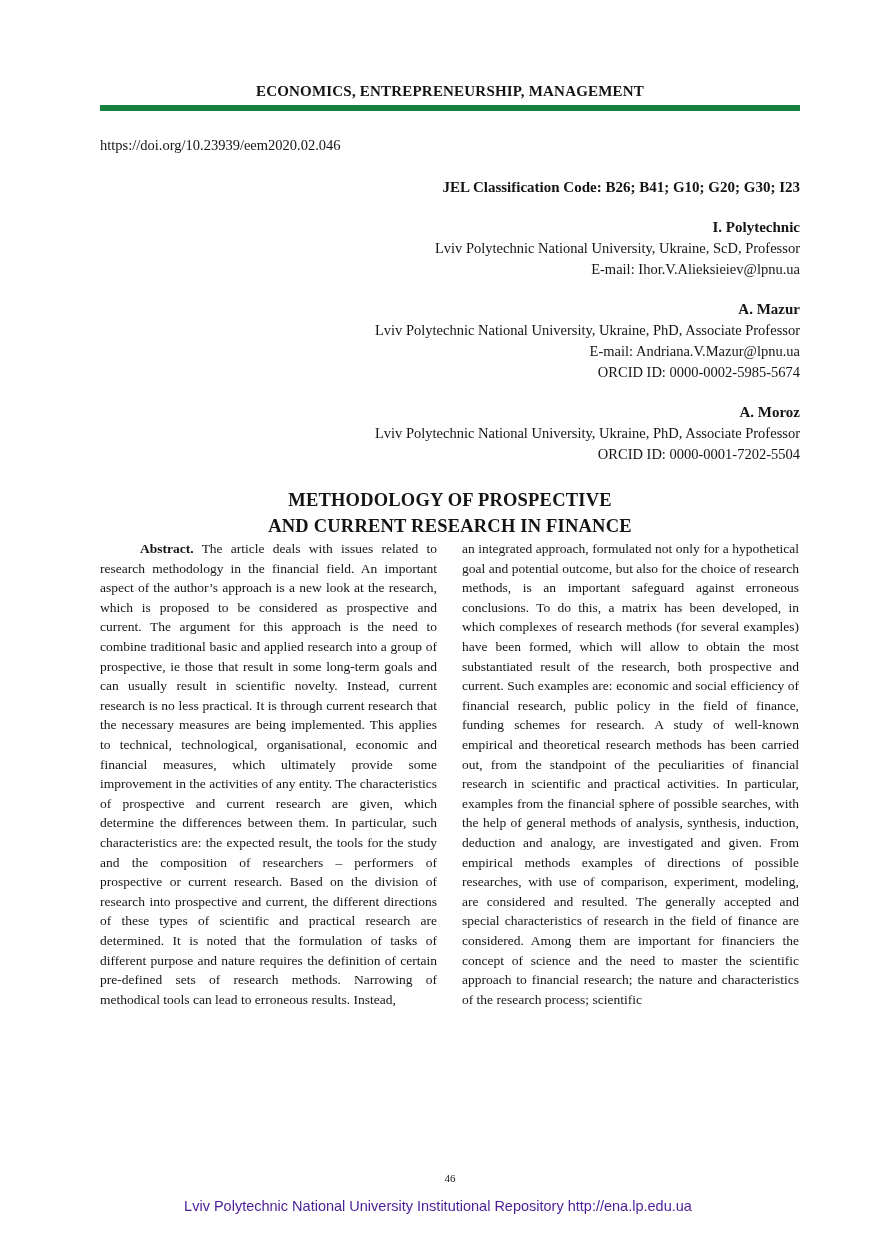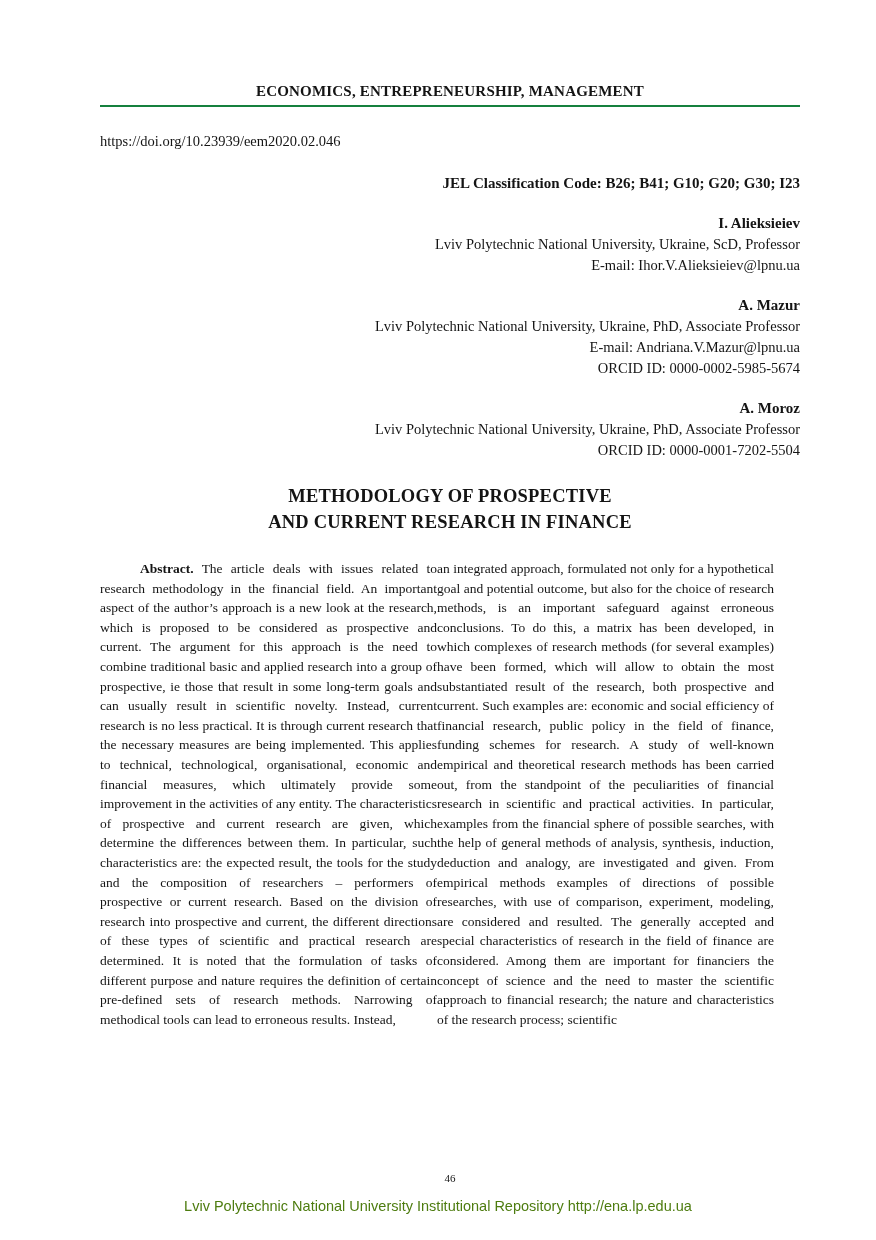--- a/index.html
+++ b/index.html
@@ -17,21 +17,21 @@
     left: 100px;
     top: 0;
     width: 700px;
   }
   .journal-title {
     margin-top: 83px;
     text-align: center;
     font-weight: bold;
     font-size: 15px;
     letter-spacing: 0.2px;
-    border-bottom: 2px solid #15803d;
+    border-bottom: 6px solid #15803d;
     padding-bottom: 5px;
   }
   .vol {
     margin-top: 17px;
     font-weight: bold;
     font-size: 15px;
   }
   .doi {
     margin-top: 26px;
     font-size: 14.5px;
@@ -56,21 +56,21 @@
   .article-title {
     margin: 23px 0 0 0;
     text-align: center;
     font-size: 18.5px;
     font-weight: bold;
     line-height: 1.38;
     letter-spacing: 0.2px;
   }
   .columns {
     display: flex;
-    margin-top: 24px;
+    gap: 25px;
   }
   .col {
     width: 337px;
     margin: 0;
     text-align: justify;
     font-size: 13.5px;
     line-height: 19.6px;
   }
   .col.first { text-indent: 40px; }
   .abstract-label { font-weight: bold; }
@@ -83,40 +83,40 @@
     font-size: 11px;
   }
   .repo {
     position: absolute;
     left: 0;
     top: 1198px;
     width: 876px;
     text-align: center;
     font-family: "Liberation Sans", sans-serif;
     font-size: 14.5px;
-    color: #4d7c0f;
+    color: #4c1d95;
   }
 </style>
 </head>
 <body>
 
 <div class="page">
   <div class="content">
 
     <div class="journal-title">ECONOMICS, ENTREPRENEURSHIP, MANAGEMENT</div>
 
 
     <div class="doi">https://doi.org/10.23939/eem2020.02.046</div>
 
     <div class="codes">
       <div>JEL Classification Code: B26; B41; G10; G20; G30; I23</div>
     </div>
 
     <div class="author-block">
-      <div class="author-name">I. Alieksieiev</div>
+      <div class="author-name">I. Polytechnic</div>
       <div>Lviv Polytechnic National University, Ukraine, ScD, Professor</div>
       <div>E-mail: Ihor.V.Alieksieiev@lpnu.ua</div>
     </div>
 
     <div class="author-block">
       <div class="author-name">A. Mazur</div>
       <div>Lviv Polytechnic National University, Ukraine, PhD, Associate Professor</div>
       <div>E-mail: Andriana.V.Mazur@lpnu.ua</div>
       <div>ORCID ID: 0000-0002-5985-5674</div>
     </div>

